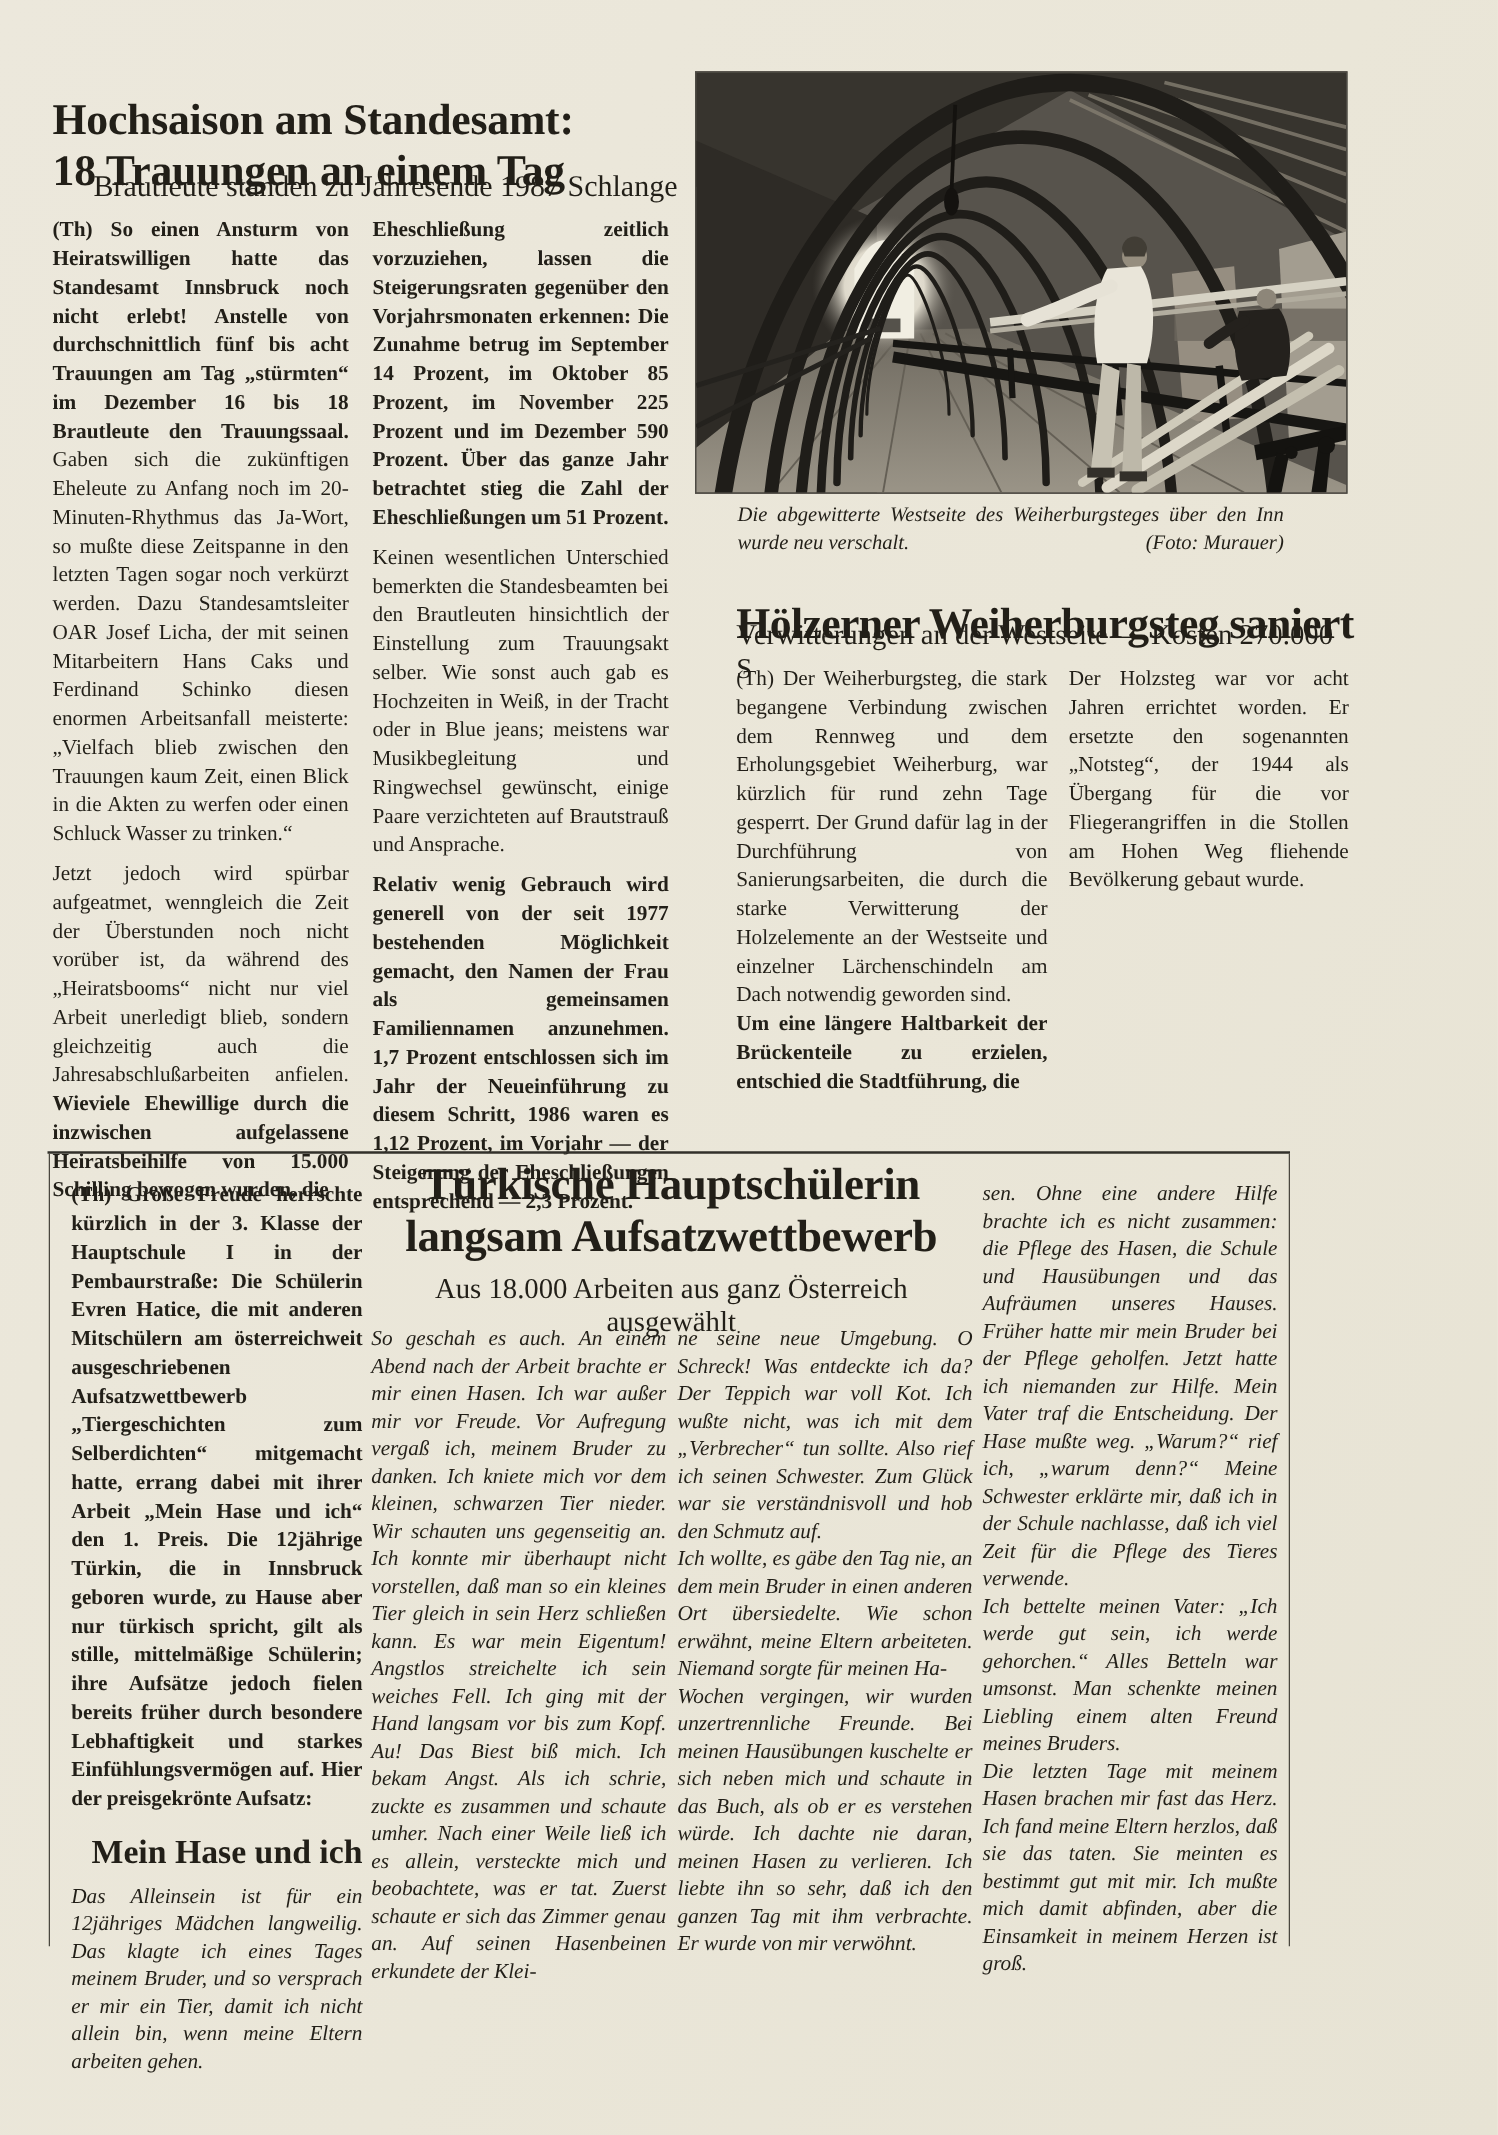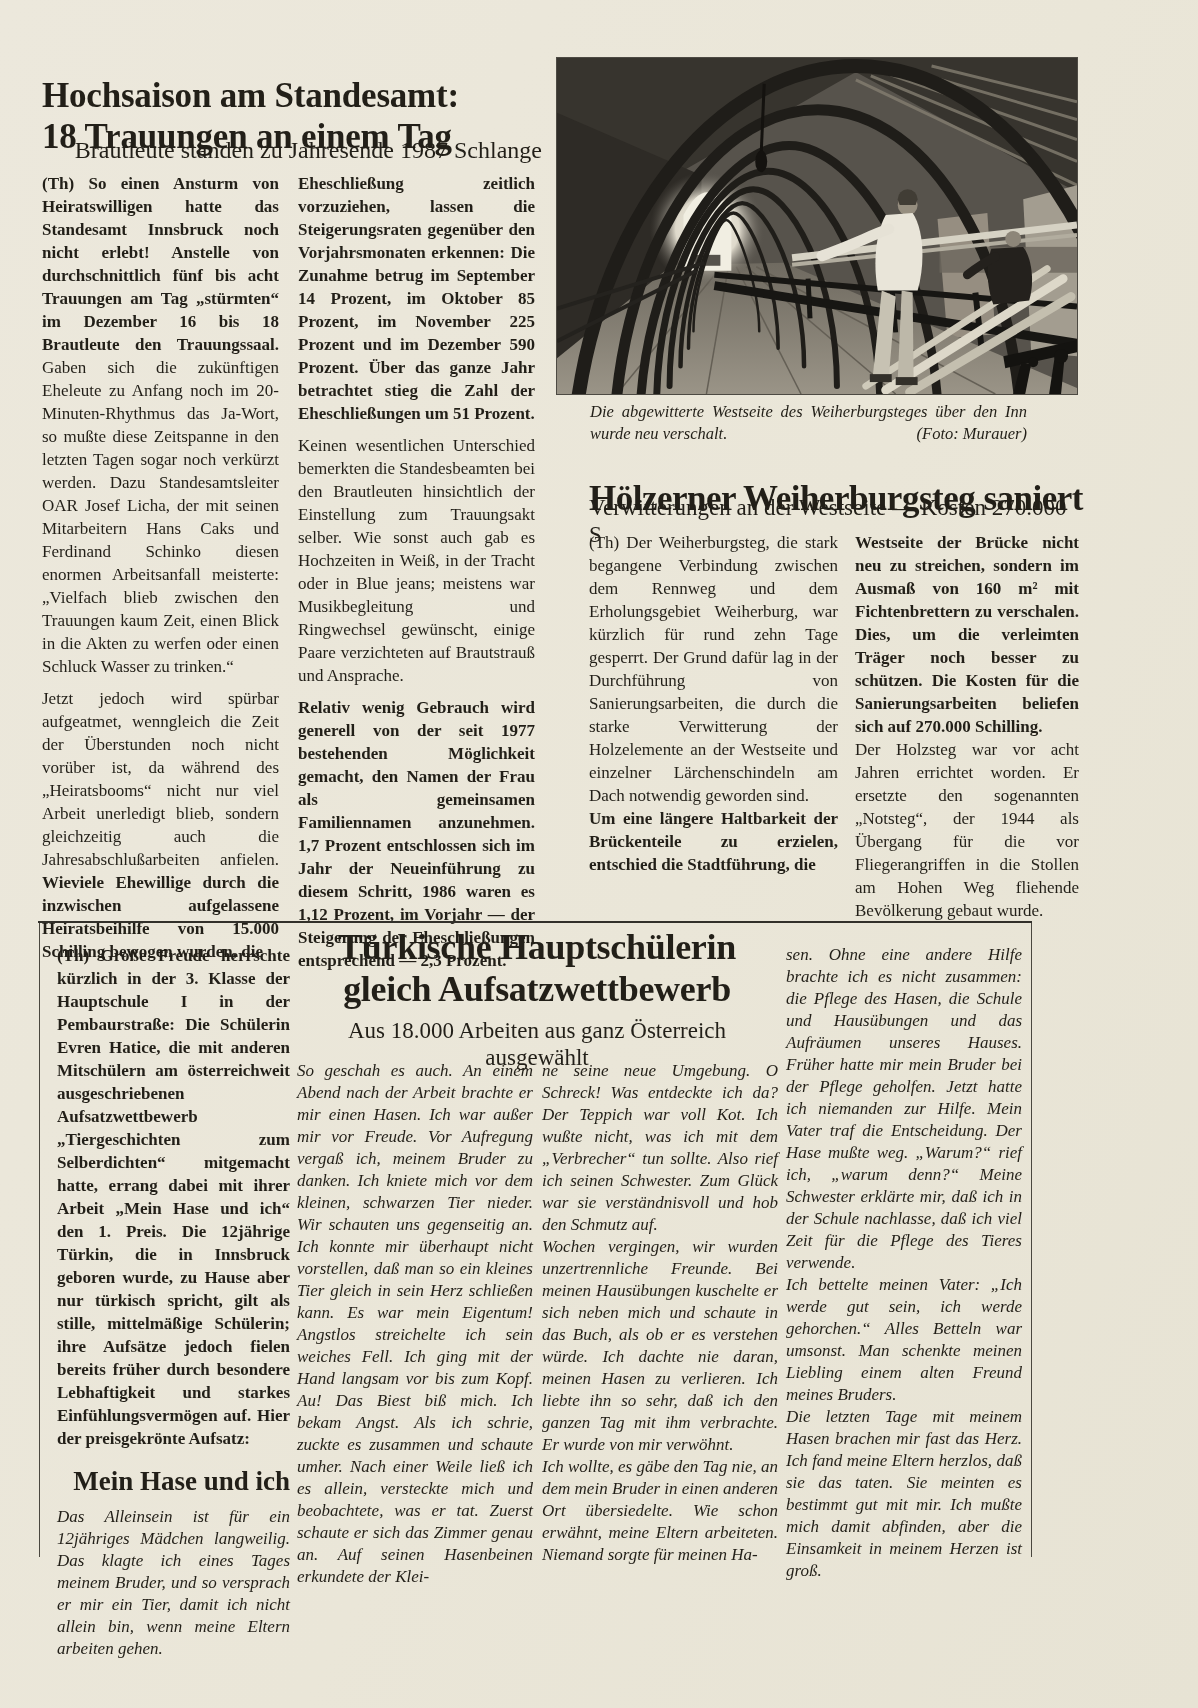--- a/index.html
+++ b/index.html
@@ -183,51 +183,50 @@
   </div>
 
   <section>
     <h2 class="a2-head">Hölzerner Weiherburgsteg saniert</h2>
     <div class="a2-sub">Verwitterungen an der Westseite — Kosten 270.000 S</div>
     <div class="cols a2c1">
         <p><span class="sg-r">(Th) Der Weiherburgsteg, die stark begangene Verbindung zwischen dem Rennweg und dem Erholungsgebiet Weiherburg, war kürzlich für rund zehn Tage gesperrt. Der Grund dafür lag in der Durchführung von Sanierungsarbeiten, die durch die starke Verwitterung der Holzelemente an der Westseite und einzelner Lärchenschindeln am Dach notwendig geworden sind.</span></p>
         <p><span class="sg-b">Um eine längere Haltbarkeit der Brückenteile zu erzielen, entschied die Stadtführung, die</span></p>
       </div>
     <div class="cols a2c2">
-        <p><span class="sg-b">Westseite der Brücke nicht neu zu streichen, sondern im Ausmaß von 160 m² mit Fichtenbrettern zu verschalen. Dies, um die verleimten Träger noch besser zu schützen. Die Kosten für die Sanierungsarbeiten beliefen sich auf 270.000 Schilling.</span></p>
         <p><span class="sg-r">Der Holzsteg war vor acht Jahren errichtet worden. Er ersetzte den sogenannten „Notsteg“, der 1944 als Übergang für die vor Fliegerangriffen in die Stollen am Hohen Weg fliehende Bevölkerung gebaut wurde.</span></p>
       </div>
   </section>
 
   <div class="rule-mid"></div>
   <div class="rule-vl"></div>
   <div class="rule-vr"></div>
 
   <section>
     <div class="a3-headblock">
       <div class="hl">Türkische Hauptschülerin</div>
-      <div class="hl">gleich Aufsatzwettbewerb</div>
+      <div class="hl">langsam Aufsatzwettbewerb</div>
       <div class="a3-sub">Aus 18.000 Arbeiten aus ganz Österreich ausgewählt</div>
     </div>
     <div class="a3c1">
       <div class="cols">
           <p><span class="sg-b">(Th) Große Freude herrschte kürzlich in der 3. Klasse der Hauptschule I in der Pembaurstraße: Die Schülerin Evren Hatice, die mit anderen Mitschülern am österreichweit ausgeschriebenen Aufsatzwettbewerb „Tiergeschichten zum Selberdichten“ mitgemacht hatte, errang dabei mit ihrer Arbeit „Mein Hase und ich“ den 1. Preis. Die 12jährige Türkin, die in Innsbruck geboren wurde, zu Hause aber nur türkisch spricht, gilt als stille, mittelmäßige Schülerin; ihre Aufsätze jedoch fielen bereits früher durch besondere Lebhaftigkeit und starkes Einfühlungsvermögen auf. Hier der preisgekrönte Aufsatz:</span></p>
         </div>
       <h3 class="essay-heading">Mein Hase und ich</h3>
       <div class="cols essay">
           <p><span class="sg-i">Das Alleinsein ist für ein 12jähriges Mädchen langweilig. Das klagte ich eines Tages meinem Bruder, und so versprach er mir ein Tier, damit ich nicht allein bin, wenn meine Eltern arbeiten gehen.</span></p>
         </div>
     </div>
     <div class="cols essay a3c2">
         <p><span class="sg-i">So geschah es auch. An einem Abend nach der Arbeit brachte er mir einen Hasen. Ich war außer mir vor Freude. Vor Aufregung vergaß ich, meinem Bruder zu danken. Ich kniete mich vor dem kleinen, schwarzen Tier nieder. Wir schauten uns gegenseitig an. Ich konnte mir überhaupt nicht vorstellen, daß man so ein kleines Tier gleich in sein Herz schließen kann. Es war mein Eigentum! Angstlos streichelte ich sein weiches Fell. Ich ging mit der Hand langsam vor bis zum Kopf. Au! Das Biest biß mich. Ich bekam Angst. Als ich schrie, zuckte es zusammen und schaute umher. Nach einer Weile ließ ich es allein, versteckte mich und beobachtete, was er tat. Zuerst schaute er sich das Zimmer genau an. Auf seinen Hasenbeinen erkundete der Klei-</span></p>
       </div>
     <div class="cols essay a3c3">
         <p><span class="sg-i">ne seine neue Umgebung. O Schreck! Was entdeckte ich da? Der Teppich war voll Kot. Ich wußte nicht, was ich mit dem „Verbrecher“ tun sollte. Also rief ich seinen Schwester. Zum Glück war sie verständnisvoll und hob den Schmutz auf.</span></p>
+        <p><span class="sg-i">Ich wollte, es gäbe den Tag nie, an dem mein Bruder in einen anderen Ort übersiedelte. Wie schon erwähnt, meine Eltern arbeiteten. Niemand sorgte für meinen Ha-</span></p>
         <p><span class="sg-i">Wochen vergingen, wir wurden unzertrennliche Freunde. Bei meinen Hausübungen kuschelte er sich neben mich und schaute in das Buch, als ob er es verstehen würde. Ich dachte nie daran, meinen Hasen zu verlieren. Ich liebte ihn so sehr, daß ich den ganzen Tag mit ihm verbrachte. Er wurde von mir verwöhnt.</span></p>
-        <p><span class="sg-i">Ich wollte, es gäbe den Tag nie, an dem mein Bruder in einen anderen Ort übersiedelte. Wie schon erwähnt, meine Eltern arbeiteten. Niemand sorgte für meinen Ha-</span></p>
       </div>
     <div class="cols essay a3c4">
         <p><span class="sg-i">sen. Ohne eine andere Hilfe brachte ich es nicht zusammen: die Pflege des Hasen, die Schule und Hausübungen und das Aufräumen unseres Hauses. Früher hatte mir mein Bruder bei der Pflege geholfen. Jetzt hatte ich niemanden zur Hilfe. Mein Vater traf die Entscheidung. Der Hase mußte weg. „Warum?“ rief ich, „warum denn?“ Meine Schwester erklärte mir, daß ich in der Schule nachlasse, daß ich viel Zeit für die Pflege des Tieres verwende.</span></p>
         <p><span class="sg-i">Ich bettelte meinen Vater: „Ich werde gut sein, ich werde gehorchen.“ Alles Betteln war umsonst. Man schenkte meinen Liebling einem alten Freund meines Bruders.</span></p>
         <p><span class="sg-i">Die letzten Tage mit meinem Hasen brachen mir fast das Herz. Ich fand meine Eltern herzlos, daß sie das taten. Sie meinten es bestimmt gut mit mir. Ich mußte mich damit abfinden, aber die Einsamkeit in meinem Herzen ist groß.</span></p>
       </div>
   </section>
 
 
 </div>

